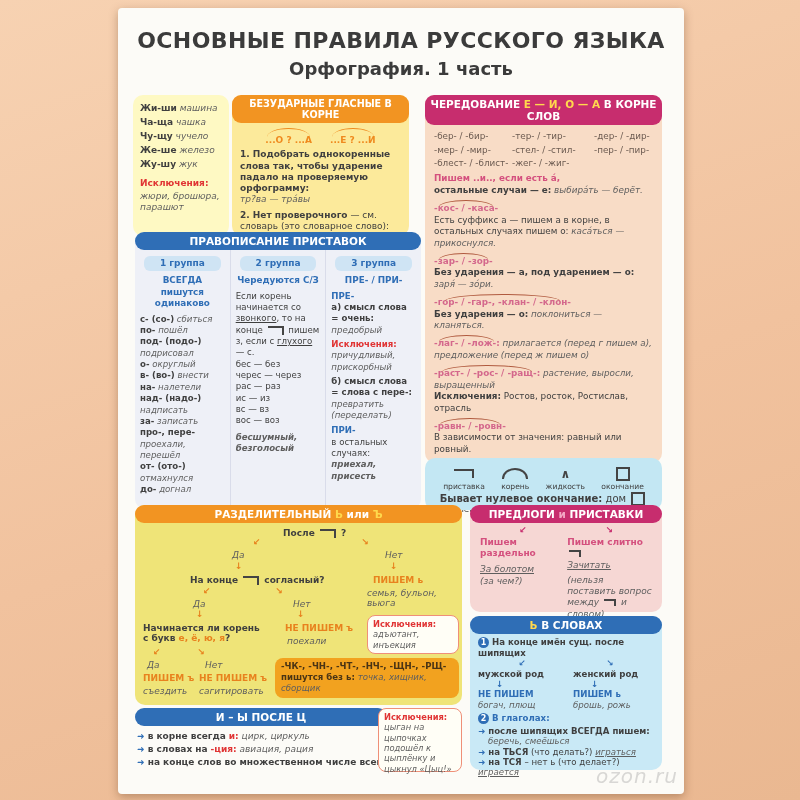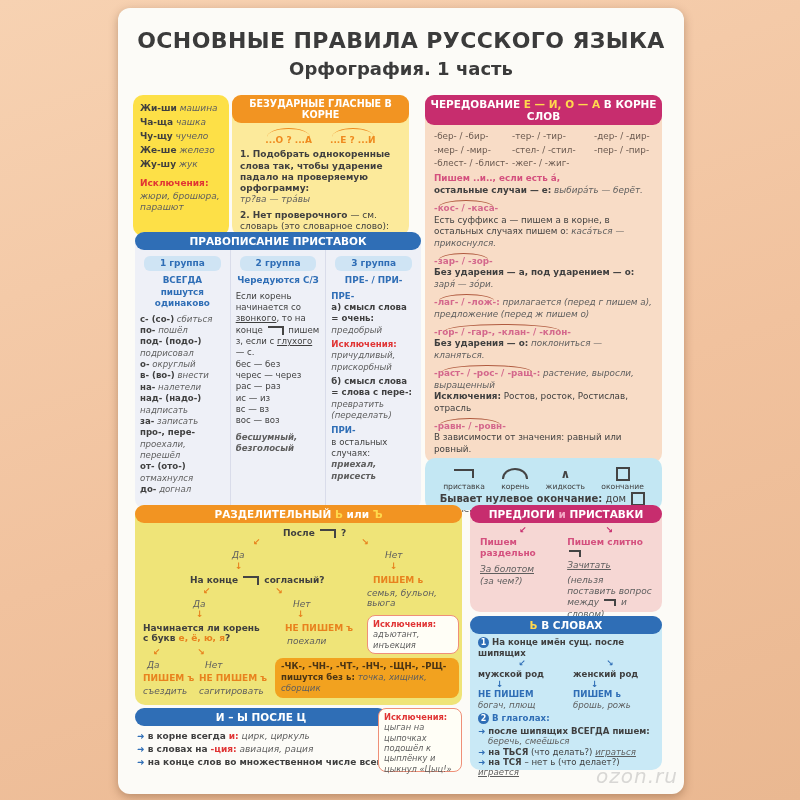--- a/index.html
+++ b/index.html
@@ -1,20 +1,20 @@
 <!DOCTYPE html>
 <html><head>
 <meta charset="utf-8">
 <style>
   html,body{margin:0;padding:0}
   body{width:800px;height:800px;position:relative;overflow:hidden;
        background:linear-gradient(160deg,#f7d2b2 0%,#f1c29e 55%,#eab891 100%);
        font-family:"DejaVu Sans",sans-serif;color:#3f3f3f;}
   .page{position:absolute;left:118px;top:8px;width:566px;height:786px;
-        background:#fcfbf7;border-radius:12px;box-shadow:0 3px 10px rgba(90,50,20,.35);}
+        background:#fcfbf7;border-radius:4px;box-shadow:0 3px 10px rgba(90,50,20,.35);}
   .title{position:absolute;top:20px;left:0;right:0;text-align:center;
          font-size:22px;font-weight:bold;color:#3b3b3b;letter-spacing:.4px}
   .subtitle{position:absolute;top:50px;left:0;right:0;text-align:center;
             font-size:18px;font-weight:bold;color:#3b3b3b}
   .box{position:absolute;border-radius:10px}
   .hdr{border-radius:9px;color:#fff;font-weight:bold;text-align:center;
        font-size:10.5px;padding:3px 2px;line-height:1.15}
   .hdr-orange{background:#f29422}
   .hdr-mag{background:#c72d6e}
   .hdr-blue{background:#2f6eb6}
@@ -64,21 +64,21 @@
            font-size:8.6px;line-height:1.3;color:#4a3414}
 </style>
 </head>
 <body>
 
 <div class="page">
 
   <div class="title">ОСНОВНЫЕ ПРАВИЛА РУССКОГО ЯЗЫКА</div>
   <div class="subtitle">Орфография. 1 часть</div>
 
-  <div class="box" style="left:15px;top:87px;width:96px;height:141px;background:#fde047">
+  <div class="box" style="left:15px;top:87px;width:96px;height:141px;background:#fef9c3">
     <div class="bd" style="padding:7px 7px;font-size:9px;line-height:1.55">
       <div><span class="b">Жи-ши</span> <span class="it">машина</span></div>
       <div><span class="b">Ча-ща</span> <span class="it">чашка</span></div>
       <div><span class="b">Чу-щу</span> <span class="it">чучело</span></div>
       <div><span class="b">Же-ше</span> <span class="it">железо</span></div>
       <div><span class="b">Жу-шу</span> <span class="it">жук</span></div>
       <div class="red" style="margin-top:5px">Исключения:</div>
       <div class="it" style="line-height:1.3">жюри, брошюра, парашют</div>
     </div>
   </div>
@@ -107,22 +107,22 @@
         <span>-стел- / -стил-</span>
         <span>-пер- / -пир-</span>
         <span>-блест- / -блист-</span>
         <span>-жег- / -жиг-</span>
       </div>
       <div style="margin-top:4px"><span class="pinkt">Пишем ..и.., если есть а́,</span><br>
         <span class="b">остальные случаи — е:</span> <span class="it">выбира́ть — берёт.</span></div>
 
       <div class="chblock"><span class="root">-кос- / -каса-</span><br><span>Есть суффикс а — пишем а в корне, в остальных случаях пишем о:</span> <span class="it">каса́ться — прикоснулся.</span></div>
       <div class="chblock"><span class="root">-зар- / -зор-</span><br><span class="b">Без ударения — а, под ударением — о:</span> <span class="it">заря́ — зо́ри.</span></div>
+      <div class="chblock"><span class="root">-гор- / -гар-, -клан- / -клон-</span><br><span class="b">Без ударения — о:</span> <span class="it">поклониться — кланяться.</span></div>
       <div class="chblock"><span class="root">-лаг- / -лож-:</span> <span class="it">прилагается (перед г пишем а), предложение (перед ж пишем о)</span></div>
-      <div class="chblock"><span class="root">-гор- / -гар-, -клан- / -клон-</span><br><span class="b">Без ударения — о:</span> <span class="it">поклониться — кланяться.</span></div>
       <div class="chblock"><span class="root">-раст- / -рос- / -ращ-:</span> <span class="it">растение, выросли, выращенный</span><br>
         <span class="b">Исключения:</span> <span>Ростов, росток, Ростислав, отрасль</span></div>
       <div class="chblock"><span class="root">-равн- / -ровн-</span><br><span>В зависимости от значения: равный или ровный.</span></div>
       <div class="chblock"><span class="root">-мок- (-моч-)</span><br><span>В значении «становиться мокрым»:</span> <span class="it">вымокли.</span></div>
       <div class="chblock"><span class="root">-мак-</span><br><span>В значении «погрузить в жидкость»:</span> <span class="it">макнули в суп.</span></div>
     </div>
   </div>
 
   <div class="box" style="left:17px;top:224px;width:286px;height:277px;background:#eef0f7">
     <div class="hdr hdr-blue">ПРАВОПИСАНИЕ ПРИСТАВОК</div>

